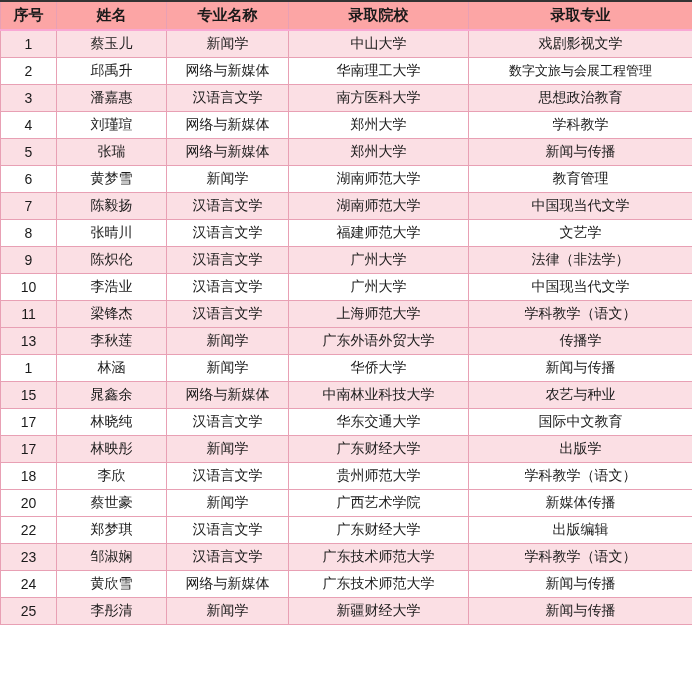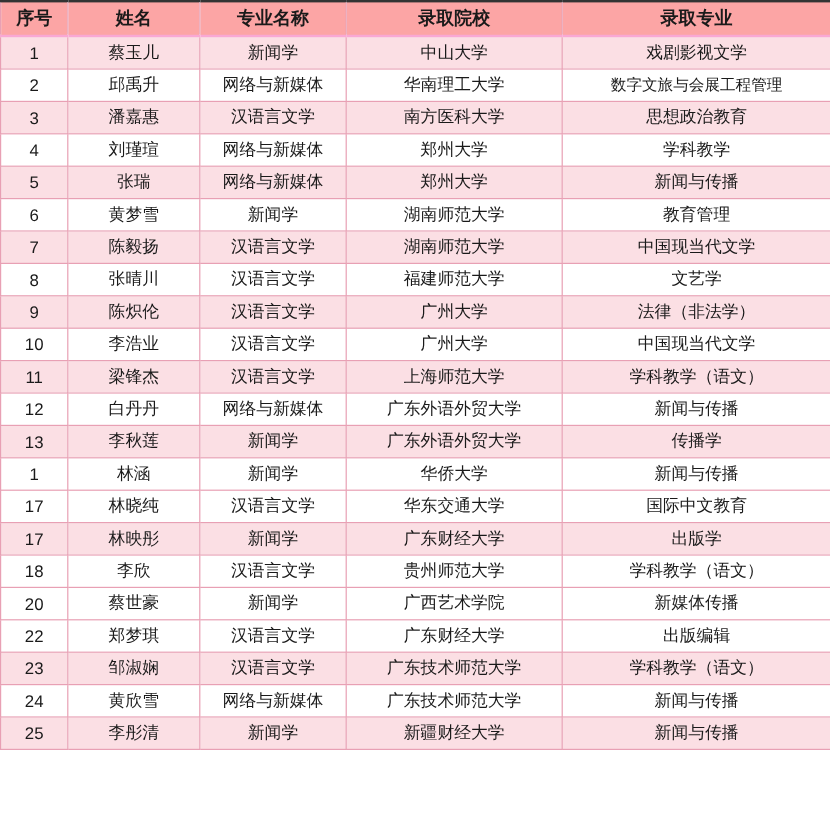--- a/index.html
+++ b/index.html
@@ -154,40 +154,40 @@
         <td class="col-school">广州大学</td>
         <td class="col-target">中国现当代文学</td>
       </tr>
       <tr class="shaded">
         <td class="col-index">11</td>
         <td class="col-name">梁锋杰</td>
         <td class="col-major">汉语言文学</td>
         <td class="col-school">上海师范大学</td>
         <td class="col-target">学科教学（语文）</td>
       </tr>
-      <tr>
-        <td class="col-index">12</td>
-        <td class="col-name">白丹丹</td>
-        <td class="col-major">网络与新媒体</td>
-        <td class="col-school">广东外语外贸大学</td>
-        <td class="col-target">新闻与传播</td>
-      </tr>
       <tr class="shaded">
         <td class="col-index">13</td>
         <td class="col-name">李秋莲</td>
         <td class="col-major">新闻学</td>
         <td class="col-school">广东外语外贸大学</td>
         <td class="col-target">传播学</td>
       </tr>
       <tr>
         <td class="col-index">1</td>
         <td class="col-name">林涵</td>
         <td class="col-major">新闻学</td>
         <td class="col-school">华侨大学</td>
         <td class="col-target">新闻与传播</td>
+      </tr>
+      <tr class="shaded">
+        <td class="col-index">15</td>
+        <td class="col-name">晁鑫余</td>
+        <td class="col-major">网络与新媒体</td>
+        <td class="col-school">中南林业科技大学</td>
+        <td class="col-target">农艺与种业</td>
       </tr>
       <tr>
         <td class="col-index">17</td>
         <td class="col-name">林晓纯</td>
         <td class="col-major">汉语言文学</td>
         <td class="col-school">华东交通大学</td>
         <td class="col-target">国际中文教育</td>
       </tr>
       <tr class="shaded">
         <td class="col-index">17</td>

